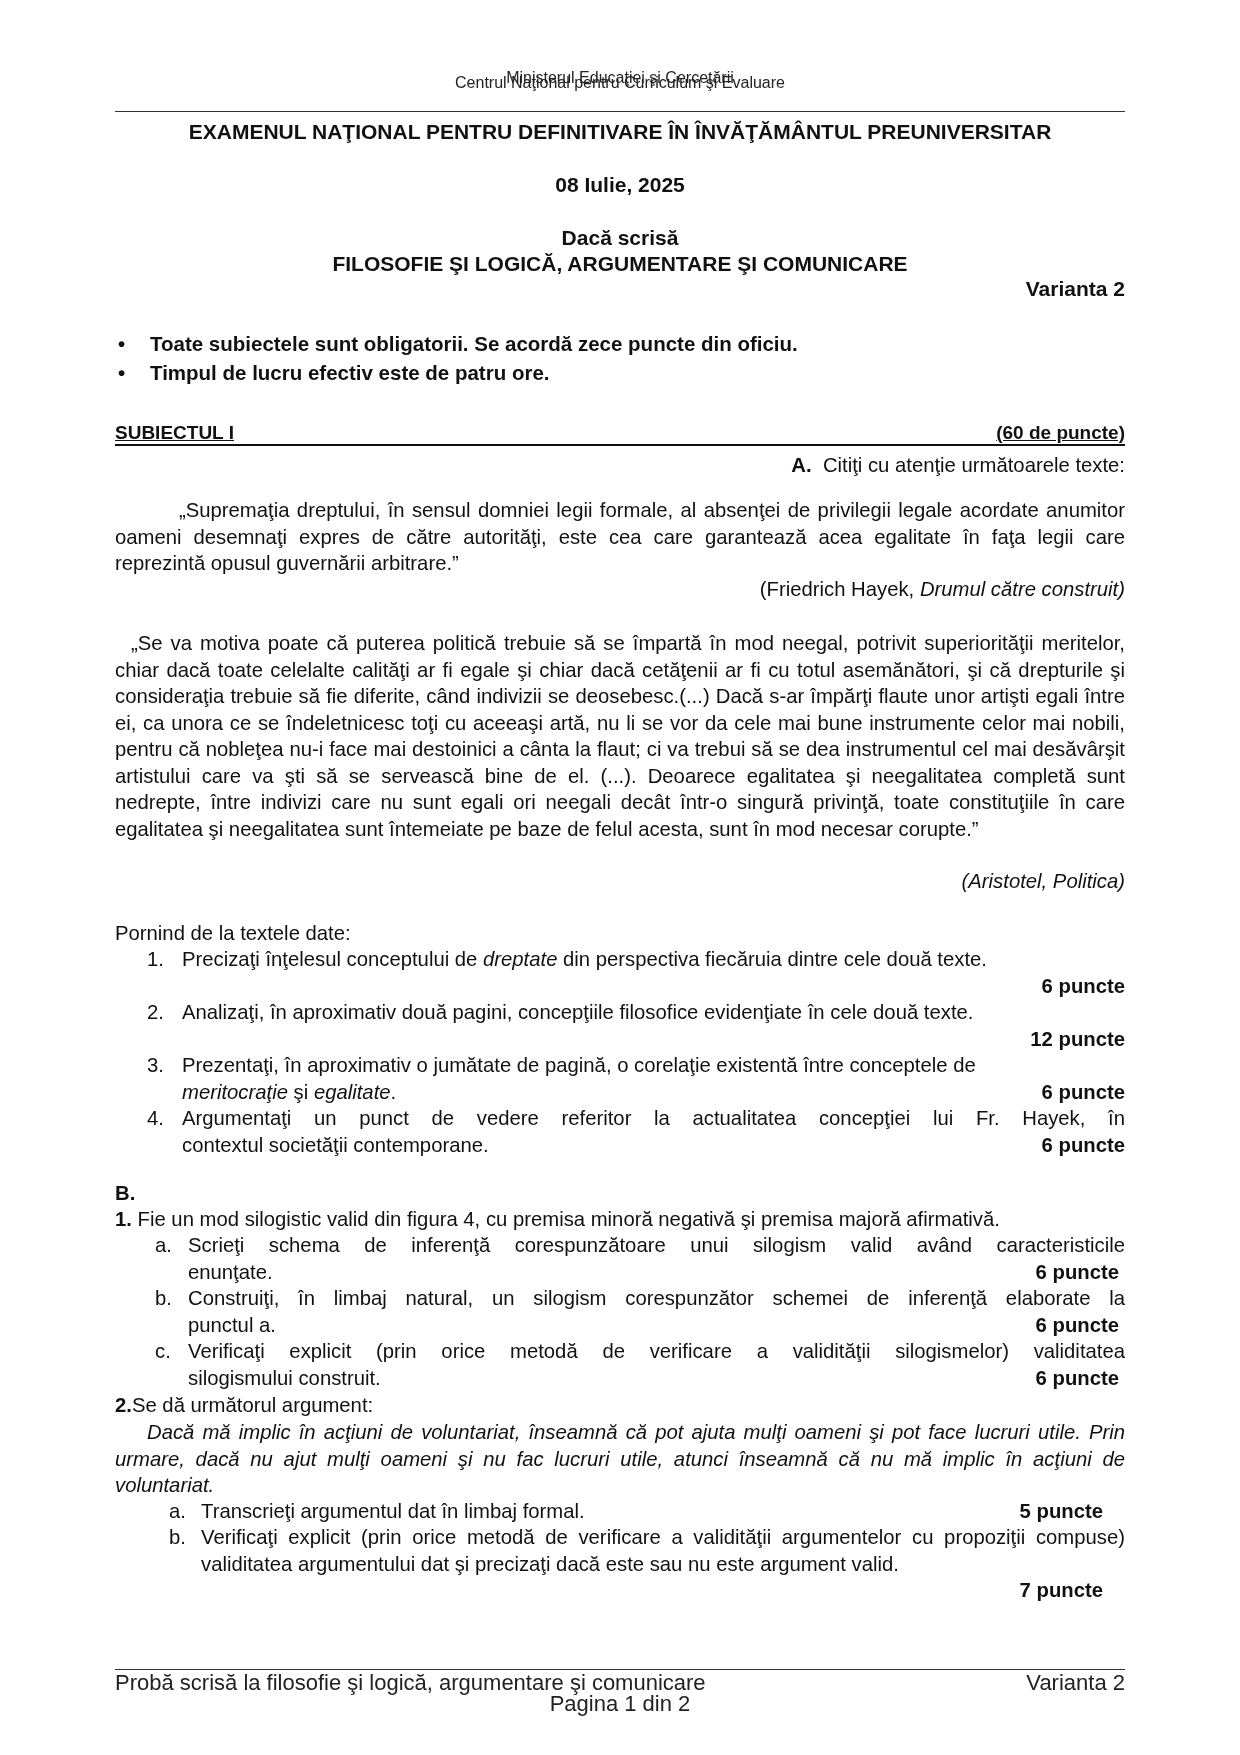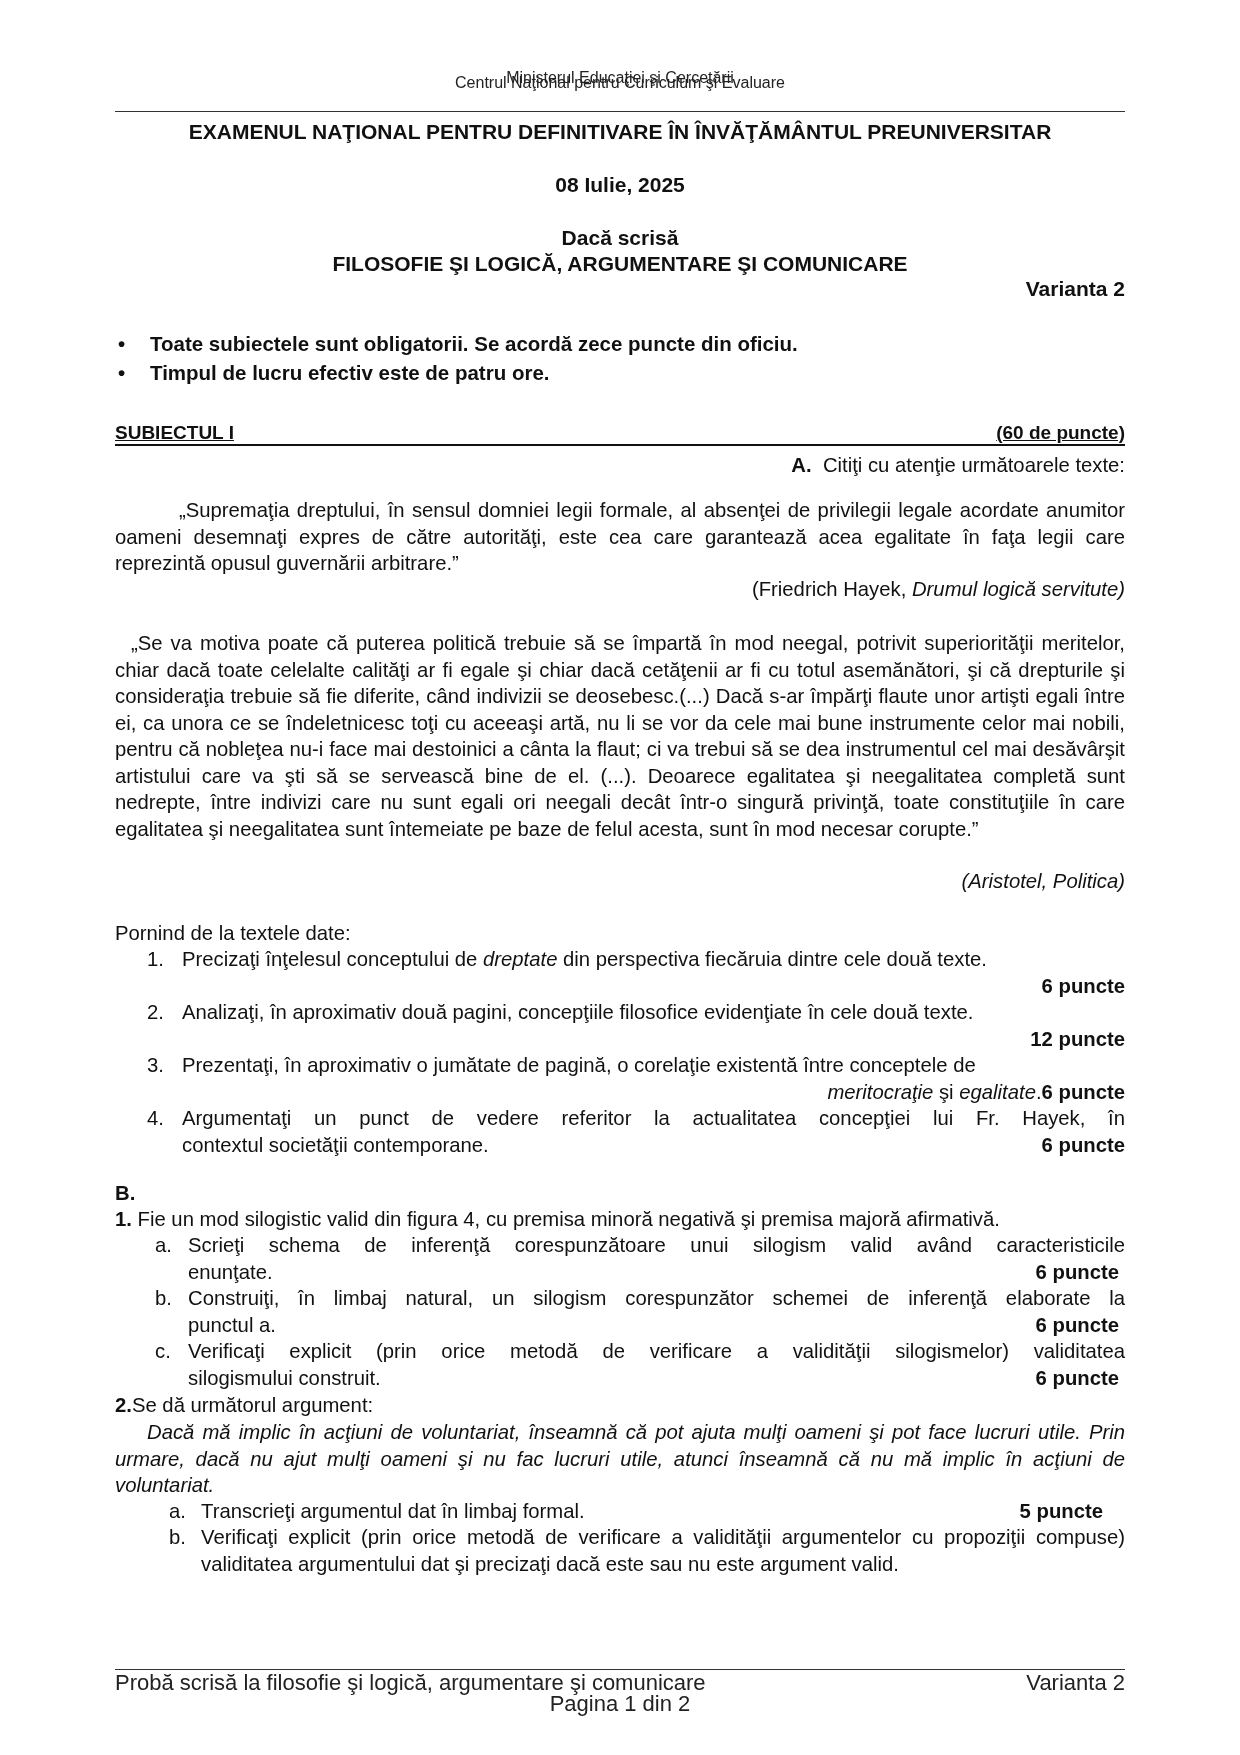--- a/index.html
+++ b/index.html
@@ -58,21 +58,21 @@
     <span>(60 de puncte)</span>
   </div>
 
   <div class="abs t20" style="top:452px; padding-left:32px; box-sizing:border-box;text-align:right;">
     <span class="b">A.</span>&nbsp;
     <span>Citiţi cu atenţie următoarele texte:</span>
   </div>
 
   <div class="abs t20 just" style="top:497px; text-indent:64px;">„Supremaţia dreptului, în sensul domniei legii formale, al absenţei de privilegii legale acordate anumitor oameni desemnaţi expres de către autorităţi, este cea care garantează acea egalitate în faţa legii care reprezintă opusul guvernării arbitrare.”</div>
   <div class="abs t20 right" style="top:576px;">
-    <span>(Friedrich Hayek, </span><i>Drumul logică servitute)</i>
+    <span>(Friedrich Hayek, </span><i>Drumul către construit)</i>
   </div>
 
   <div class="abs t20 just" style="top:630px; text-indent:16px; width:1010px;">
     <span>„Se va motiva poate că puterea politică trebuie să se împartă în mod neegal, potrivit superiorităţii meritelor, chiar dacă toate celelalte calităţi ar fi egale şi chiar dacă cetăţenii ar fi cu totul asemănători, şi că drepturile şi consideraţia trebuie să fie diferite, când indivizii se deosebesc.(...) Dacă s-ar împărţi flaute unor artişti egali între ei, ca unora ce se îndeletnicesc toţi cu aceeaşi artă, nu li se vor da cele mai bune instrumente celor mai nobili, pentru că nobleţea nu-i face mai destoinici a cânta la flaut; ci va trebui să se dea instrumentul cel mai desăvârşit artistului care va şti să se servească bine de el. (...). Deoarece egalitatea şi neegalitatea completă sunt nedrepte, între indivizi care nu sunt egali ori neegali decât într-o singură privinţă, toate constituţiile în care egalitatea şi neegalitatea sunt întemeiate pe baze de felul acesta, sunt în mod necesar corupte.”</span>
   </div>
   <div class="abs t20 right" style="top:868px;">
     <i>(Aristotel, </i><i>Politica)</i>
   </div>
 
   <div class="abs t20" style="top:920px;">Pornind de la textele date:</div>
@@ -91,21 +91,21 @@
       <span class="txt">Analizaţi, în aproximativ două pagini, concepţiile filosofice evidenţiate în cele două texte.</span>
     </div>
     <div class="pts">12 puncte</div>
   </div>
 
   <div class="abs t20" style="top:1052px; padding-left:32px; width:978px;">
     <div class="item">
       <span class="num" style="width:35px;">3.</span>
       <span class="txt">Prezentaţi, în aproximativ o jumătate de pagină, o corelaţie existentă între conceptele de</span>
     </div>
-    <div class="rowpts" style="padding-left:35px;justify-content:flex-end;">
+    <div class="rowpts" style="padding-left:35px;">
       <span><i>meritocraţie</i><span> şi </span><i>egalitate</i><span>.</span></span>
       <span class="pts">6 puncte</span>
     </div>
   </div>
 
   <div class="abs t20" style="top:1105px; padding-left:32px; width:978px;">
     <div class="item">
       <span class="num" style="width:35px;">4.</span>
       <span class="txt" style="text-align-last:justify;">Argumentaţi un punct de vedere referitor la actualitatea concepţiei lui Fr. Hayek, în</span>
     </div>
@@ -165,20 +165,21 @@
       <span><span style="display:inline-block; width:32px;">a.</span><span>Transcrieţi argumentul dat în limbaj formal.</span></span>
       <span class="pts">5 puncte</span>
     </div>
   </div>
 
   <div class="abs t20" style="top:1524px; padding-left:54px; width:956px;">
     <div class="item">
       <span class="num" style="width:32px;">b.</span>
       <span class="txt">Verificaţi explicit (prin orice metodă de verificare a validităţii argumentelor cu propoziţii compuse) validitatea argumentului dat şi precizaţi dacă este sau nu este argument valid.</span>
     </div>
+    <div class="pts" style="padding-right:22px;">7 puncte</div>
   </div>
 
   <div class="abs rule" style="top:1669px;"></div>
   <div class="abs footer" style="top:1672px; display:flex; justify-content:space-between;">
     <span>Probă scrisă la filosofie şi logică, argumentare şi comunicare</span>
     <span>Varianta 2</span>
   </div>
   <div class="abs footer center" style="top:1693px;">Pagina 1 din 2</div>
 
 </div>

